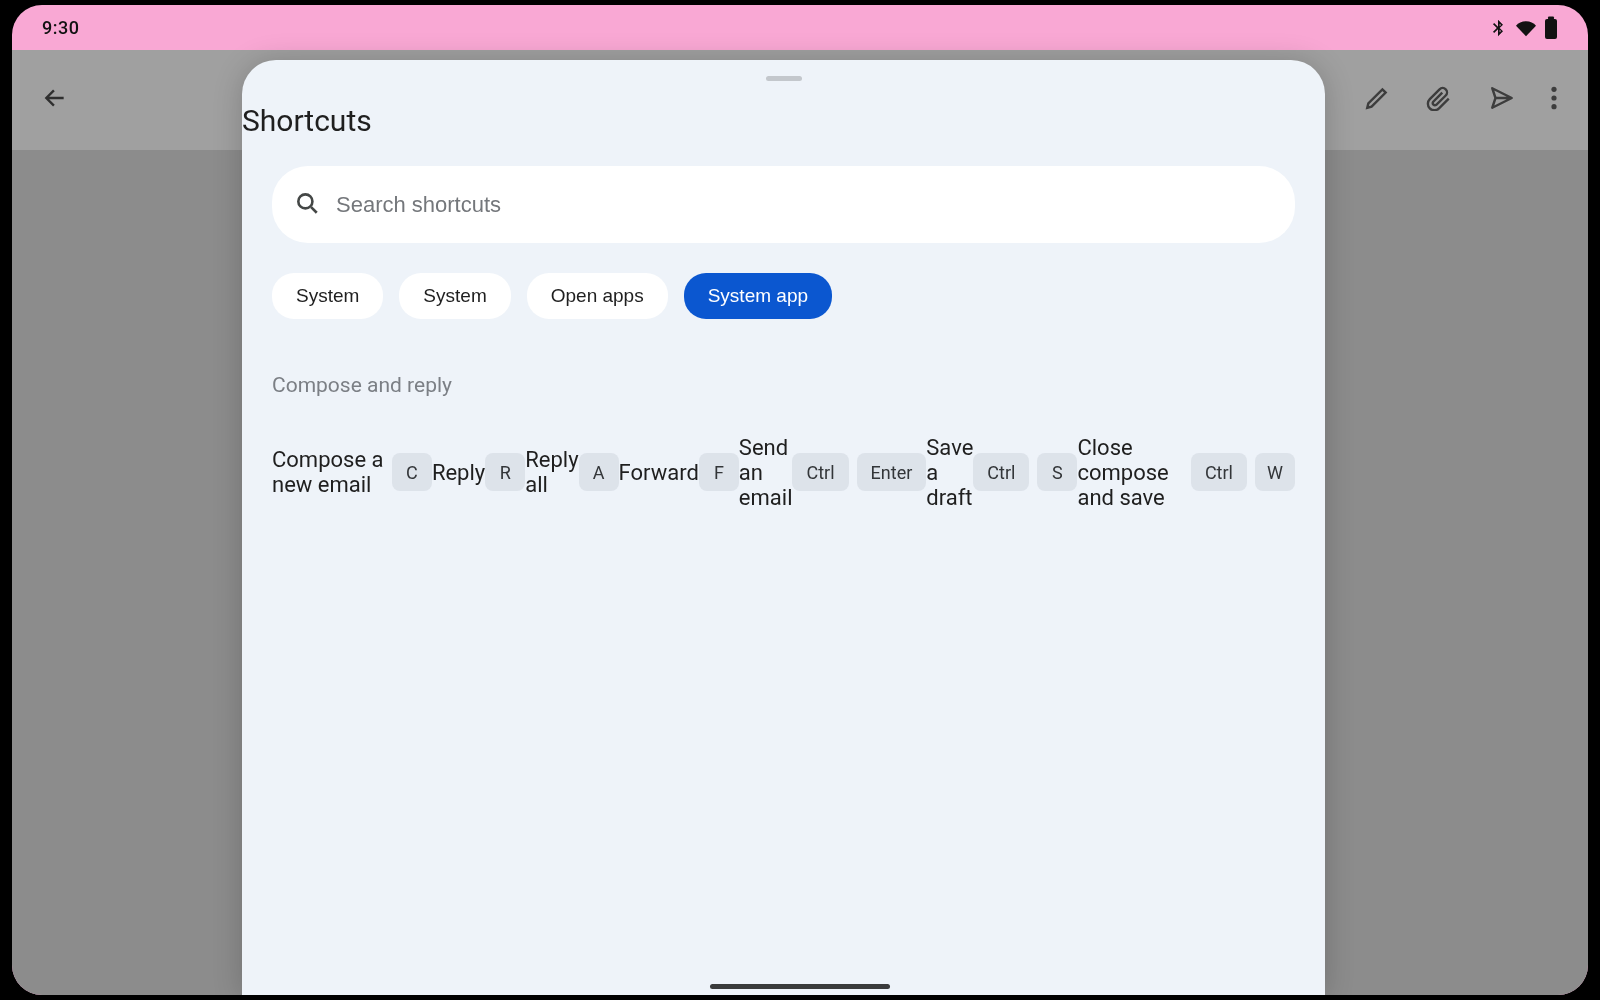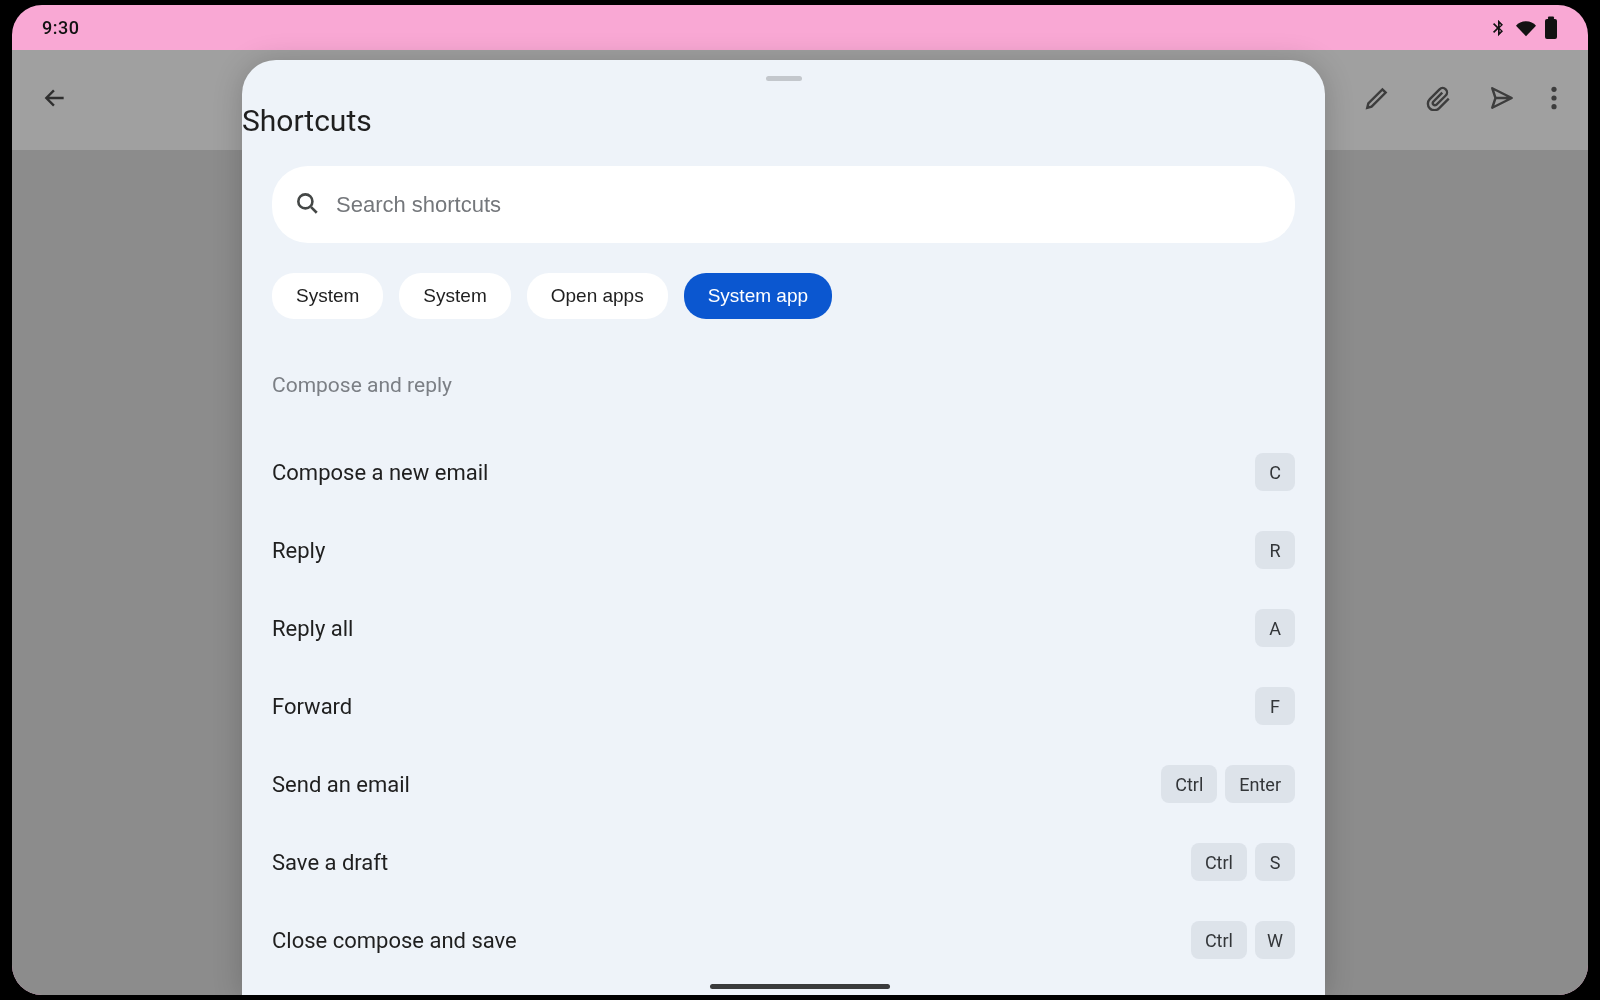--- a/index.html
+++ b/index.html
@@ -120,21 +120,21 @@
     }
     .chip.active { background: #0b57d0; color: #fff; }
 
     .section-header {
       margin-top: 54px;
       font-size: 21px;
       color: #7b7f85;
       font-weight: 400;
     }
 
-    .shortcut-list { margin-top: 36px; display:flex; flex-direction:column; gap: 0;}
+    .shortcut-list { margin-top: 36px; display:flex; gap: 0;}
     .shortcut-row {
       display: flex;
       align-items: center;
       justify-content: space-between;
       height: 78px;
     }
     .shortcut-label {
       font-size: 22px;
       color: #1f1f1f;
     }

